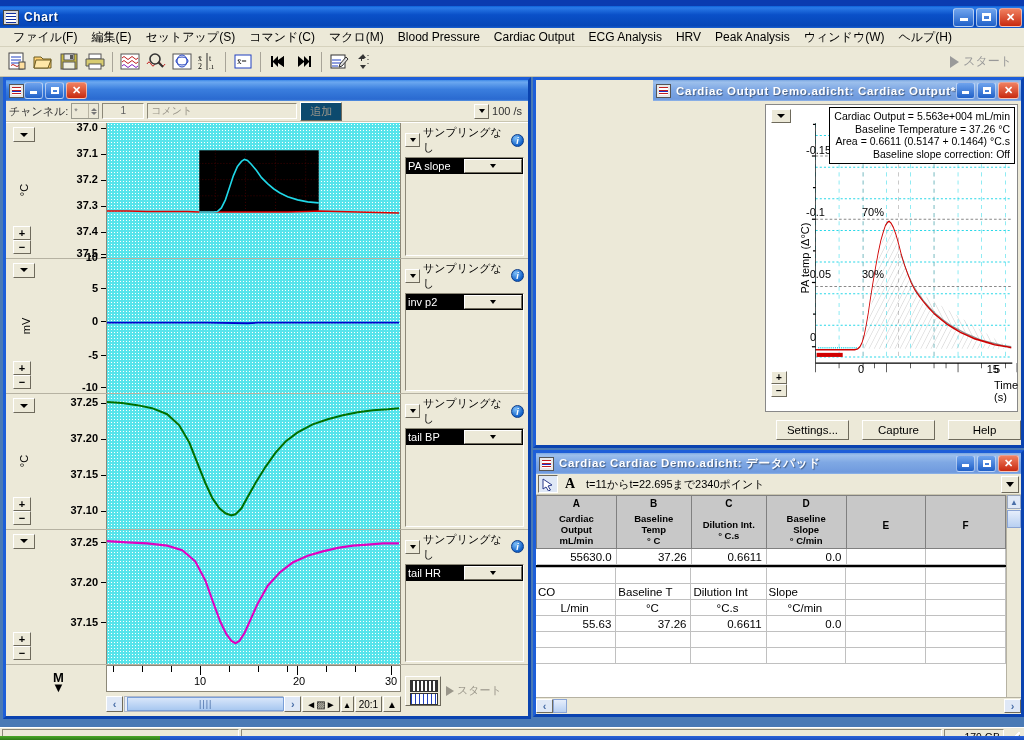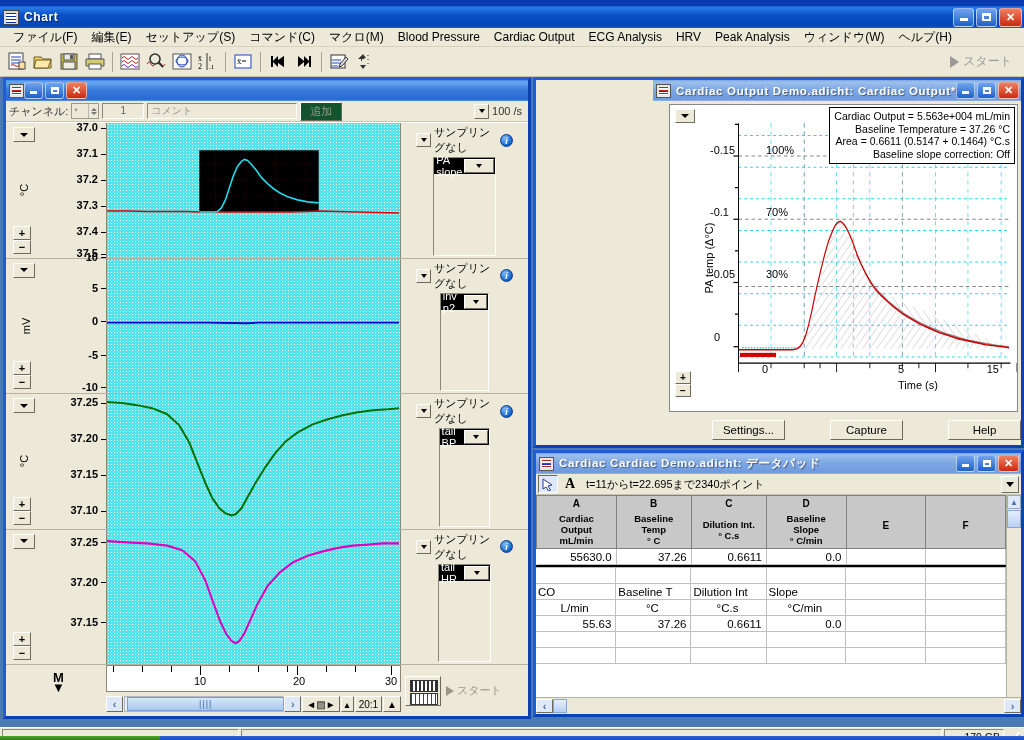--- a/index.html
+++ b/index.html
@@ -98,21 +98,21 @@
   .spin .arrows i { display:block; width:0;height:0;border-left:3px solid transparent;
                     border-right:3px solid transparent; }
   .spin .arrows i.u { border-bottom:3px solid #777; margin-bottom:1px;}
   .spin .arrows i.d { border-top:3px solid #777; }
   .sunken { border:1px solid; border-color:#8c8878 #fff #fff #8c8878; background:#ece9d8; }
   .tinybox { width:42px; height:16px; text-align:center; font-size:10px; color:#606060;
              line-height:14px; }
   .cmtbox { flex:1; height:16px; font-size:10px; color:#9a968a; line-height:14px; padding-left:3px;
             max-width:150px;}
   .btn3d { border:1px solid; border-color:#fff #6e6a5c #6e6a5c #fff;
-           background:#14532d; font-size:11px; color:#9a968a; padding:1px 9px; }
+           background:#0c4a6e; font-size:11px; color:#9a968a; padding:1px 9px; }
   .rate-wrap { margin-left:auto; display:flex; align-items:center; gap:3px; padding-right:3px;}
   .ddbtn { width:15px; height:15px; border:1px solid; border-color:#fff #6e6a5c #6e6a5c #fff;
            background:#ece9d8; display:flex;align-items:center;justify-content:center;}
   .ddbtn i { width:0;height:0;border-left:3.5px solid transparent;border-right:3.5px solid transparent;
              border-top:4px solid #000; }
 
   .chart-body { flex:1; display:flex; flex-direction:column; background:#ece9d8;
                 border-top:1px solid #fff; overflow:hidden; }
   .chan { display:flex; flex:1; border-bottom:1px solid #b6b2a2; min-height:0; position:relative;}
   .chan:last-child { border-bottom:none; }
@@ -139,22 +139,22 @@
   .grid { position:absolute; inset:0;
      background-image:
        repeating-linear-gradient(to right, #39e0e8 0 1px, transparent 1px 2px),
        repeating-linear-gradient(to bottom, #39e0e8 0 1px, transparent 1px 2px);
      background-size:3px 29.5px, 29.5px 3px;
      background-repeat:repeat, repeat;
      opacity:.85;
   }
   .plot svg { position:absolute; inset:0; width:100%; height:100%; }
 
-  .chan-right { width:127px; flex:0 0 127px; background:#ece9d8; padding:2px 15px;
-                display:flex; flex-direction:column;align-items:center; }
+  .chan-right { width:127px; flex:0 0 127px; background:#ece9d8; padding:2px 4px;
+                display:flex; flex-direction:column; }
   .cr-top { display:flex; align-items:center; gap:3px; }
   .cr-top .ddbtn { width:15px; height:14px; }
   .cr-top .samp { font-size:11px; color:#000; flex:1; }
   .infoicon { width:13px; height:13px; border-radius:50%;
     background:radial-gradient(circle at 35% 30%, #7fc0f8, #1060c8 70%);
     color:#fff; font-size:9px; font-weight:bold; font-style:italic; text-align:center;
     line-height:13px; border:1px solid #0a3a88;}
   .cr-box { margin-top:2px; flex:1; border:1px solid; border-color:#8c8878 #fff #fff #8c8878;
             background:#ece9d8; display:flex; flex-direction:column; }
   .cr-name { background:#000; color:#fff; font-size:11px; height:16px; display:flex;
@@ -195,21 +195,21 @@
   .startsm { display:flex; align-items:center; gap:3px; color:#9a968a; font-size:11px; }
   .startsm .tri { width:0;height:0;border-left:8px solid #9a968a;
                   border-top:5px solid transparent;border-bottom:5px solid transparent;}
 
   
   #cowin { left:533px; top:0px; width:491px; height:371px;align-items:flex-end; }
   .co-body { flex:1; background:#ece9d8; position:relative; display:flex; flex-direction:column; }
   .co-plotarea { flex:1; position:relative; background:#fff; margin:3px; border:1px solid #888; }
   .co-btnrow { flex:0 0 30px; display:flex; align-items:center; gap:13px; padding-left:14px; }
   .pbtn { min-width:73px; height:20px; border:1px solid; border-color:#fff #6e6a5c #6e6a5c #fff;
-          background:#ece9d8; font-size:11.5px; text-align:center; line-height:18px; padding:0 8px;margin-left:32px;}
+          background:#ece9d8; font-size:11.5px; text-align:center; line-height:18px; padding:0 8px;}
   .results { position:absolute; right:2px; top:2px; background:#fff; border:1px solid #000;
              padding:2px 4px 3px 4px; font-size:10.5px; text-align:right; line-height:12.5px;
              white-space:nowrap; }
   .co-ylabel { position:absolute; left:4px; top:50%; transform:translateY(-50%) rotate(-90deg);
                font-size:11px; white-space:nowrap; }
   .co-minibtns { position:absolute; left:5px; bottom:14px; display:flex; flex-direction:column; }
   .co-minibtns div { width:16px; height:13px; border:1px solid; border-color:#fff #6e6a5c #6e6a5c #fff;
                background:#ece9d8; font-size:10px; font-weight:bold; line-height:11px; text-align:center;}
   .co-menubtn { position:absolute; left:5px; top:4px; width:20px; height:14px;
                border:1px solid; border-color:#fff #6e6a5c #6e6a5c #fff; background:#ece9d8;

